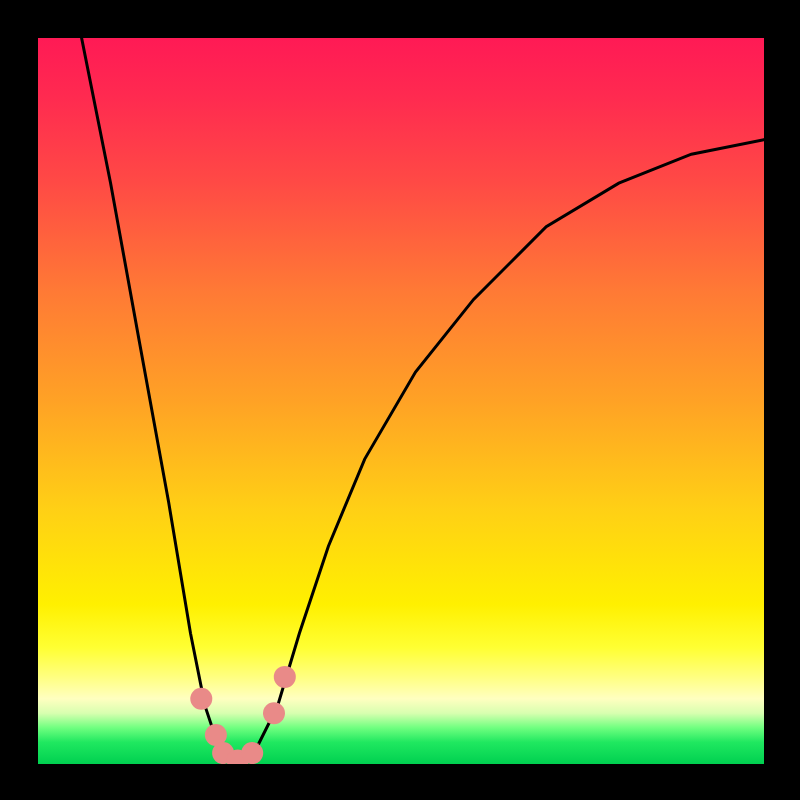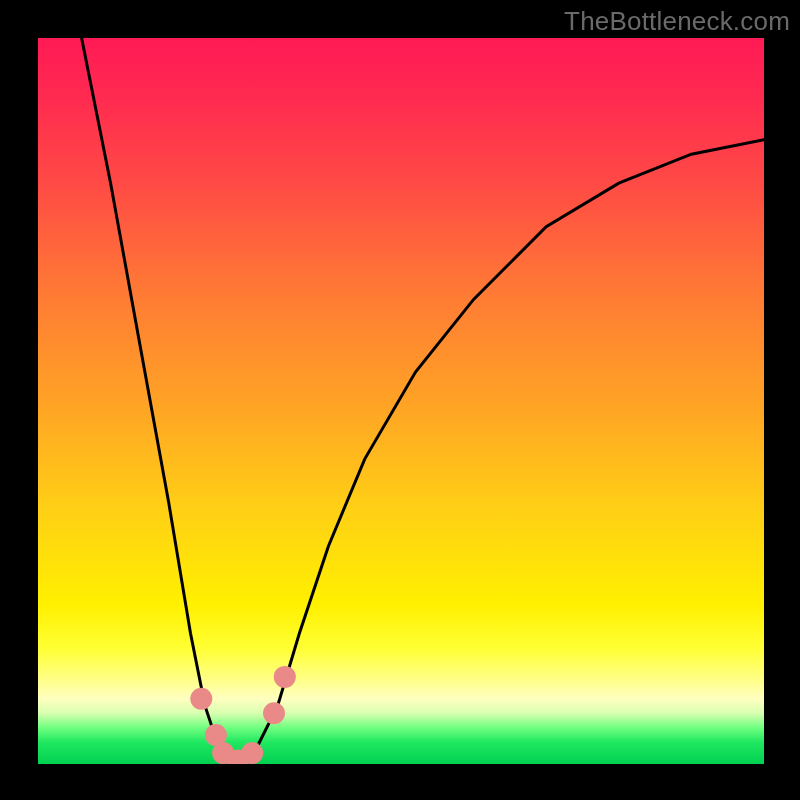--- a/index.html
+++ b/index.html
@@ -55,21 +55,20 @@
   svg.curve {
     position: absolute;
     left: 0; top: 0;
     width: 726px; height: 726px;
   }
 </style>
 </head>
 <body>
 
 <div class="frame">
-  <div class="watermark">TheBottleneck.com</div>
   <div class="plot">
     <svg class="curve" viewBox="0 0 726 726">
       <path fill="none" stroke="#000" stroke-width="3" stroke-linecap="round" d="M43.6 0.0 L72.6 145.2 L101.6 304.9 L130.7 464.6 L152.5 595.3 L167.0 667.9 L181.5 711.5 L196.0 726.0 L203.3 726.0 L217.8 711.5 L239.6 667.9 L261.4 595.3 L290.4 508.2 L326.7 421.1 L377.5 334.0 L435.6 261.4 L508.2 188.8 L580.8 145.2 L653.4 116.2 L726.0 101.6"></path>
       <g fill="#e98a88">
           <circle cx="163.3" cy="660.7" r="11"></circle>
           <circle cx="177.9" cy="697.0" r="11"></circle>
           <circle cx="185.1" cy="715.1" r="11"></circle>
           <circle cx="199.7" cy="722.4" r="11"></circle>
           <circle cx="214.2" cy="715.1" r="11"></circle>
           <circle cx="236.0" cy="675.2" r="11"></circle>

